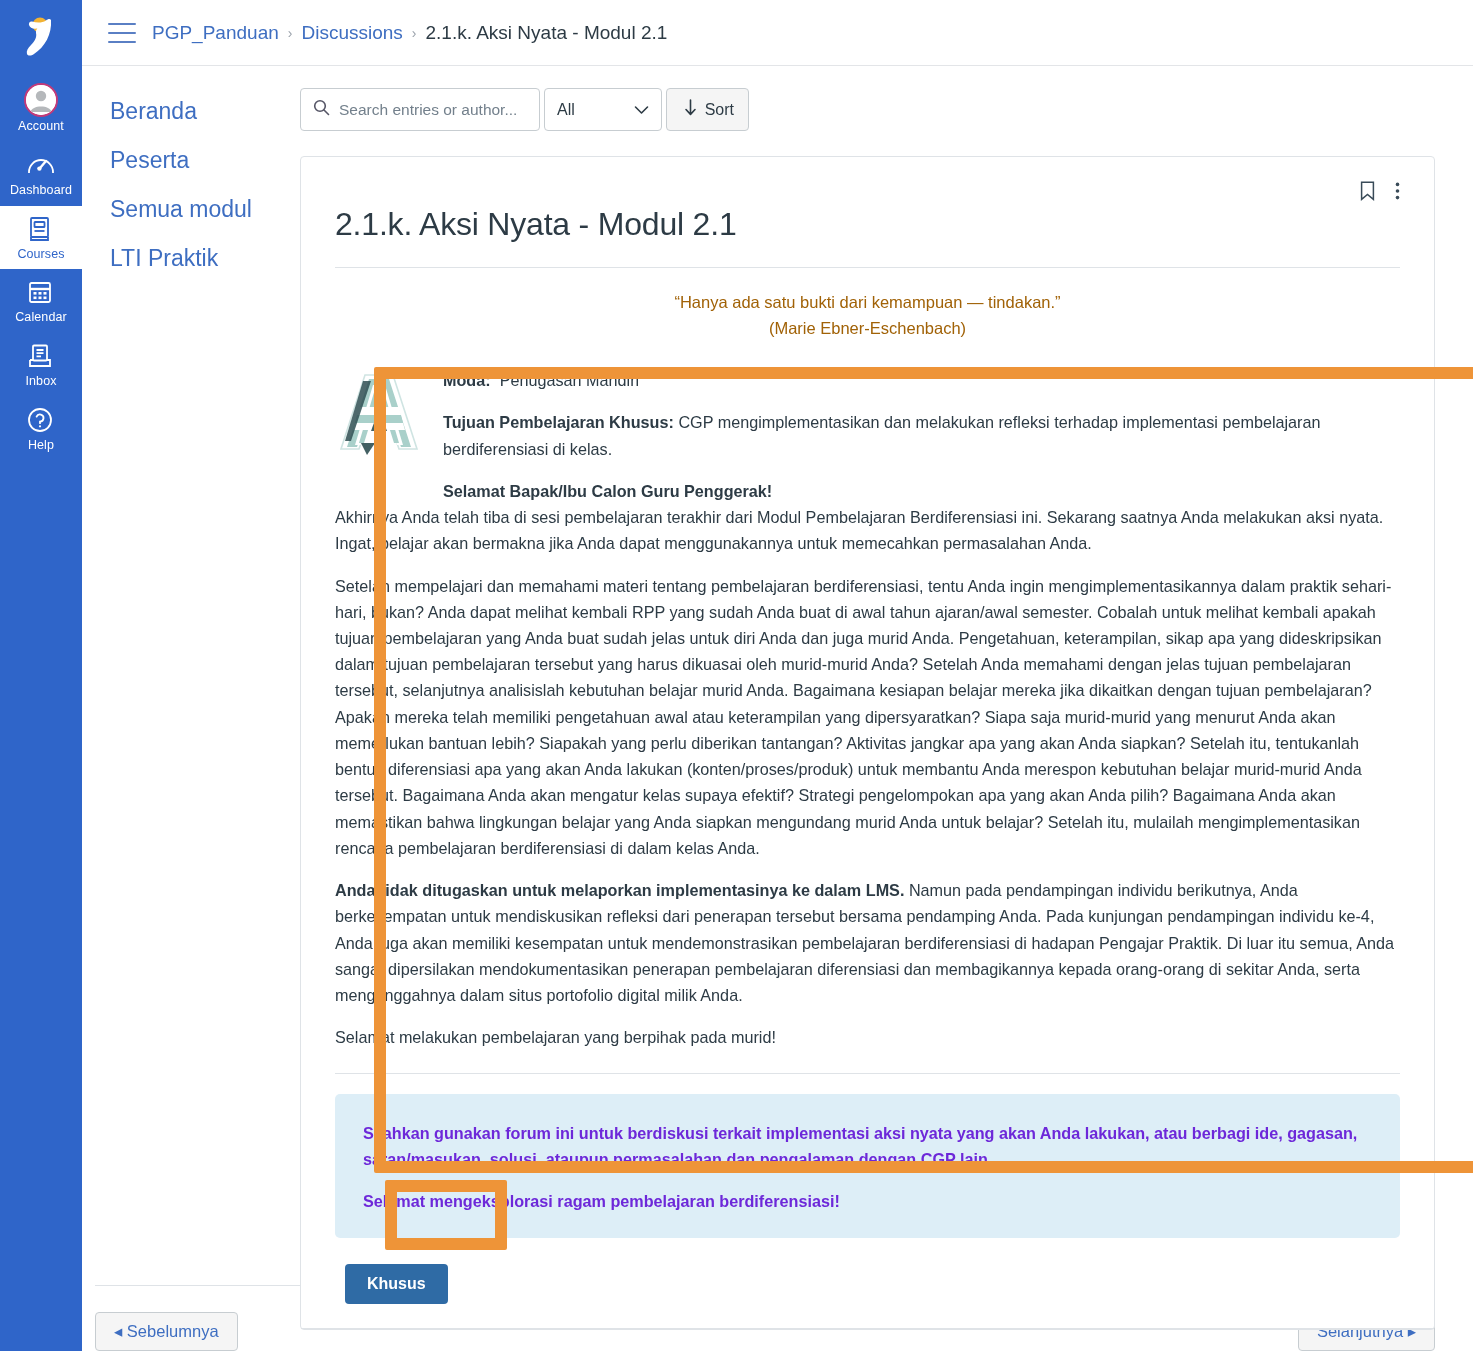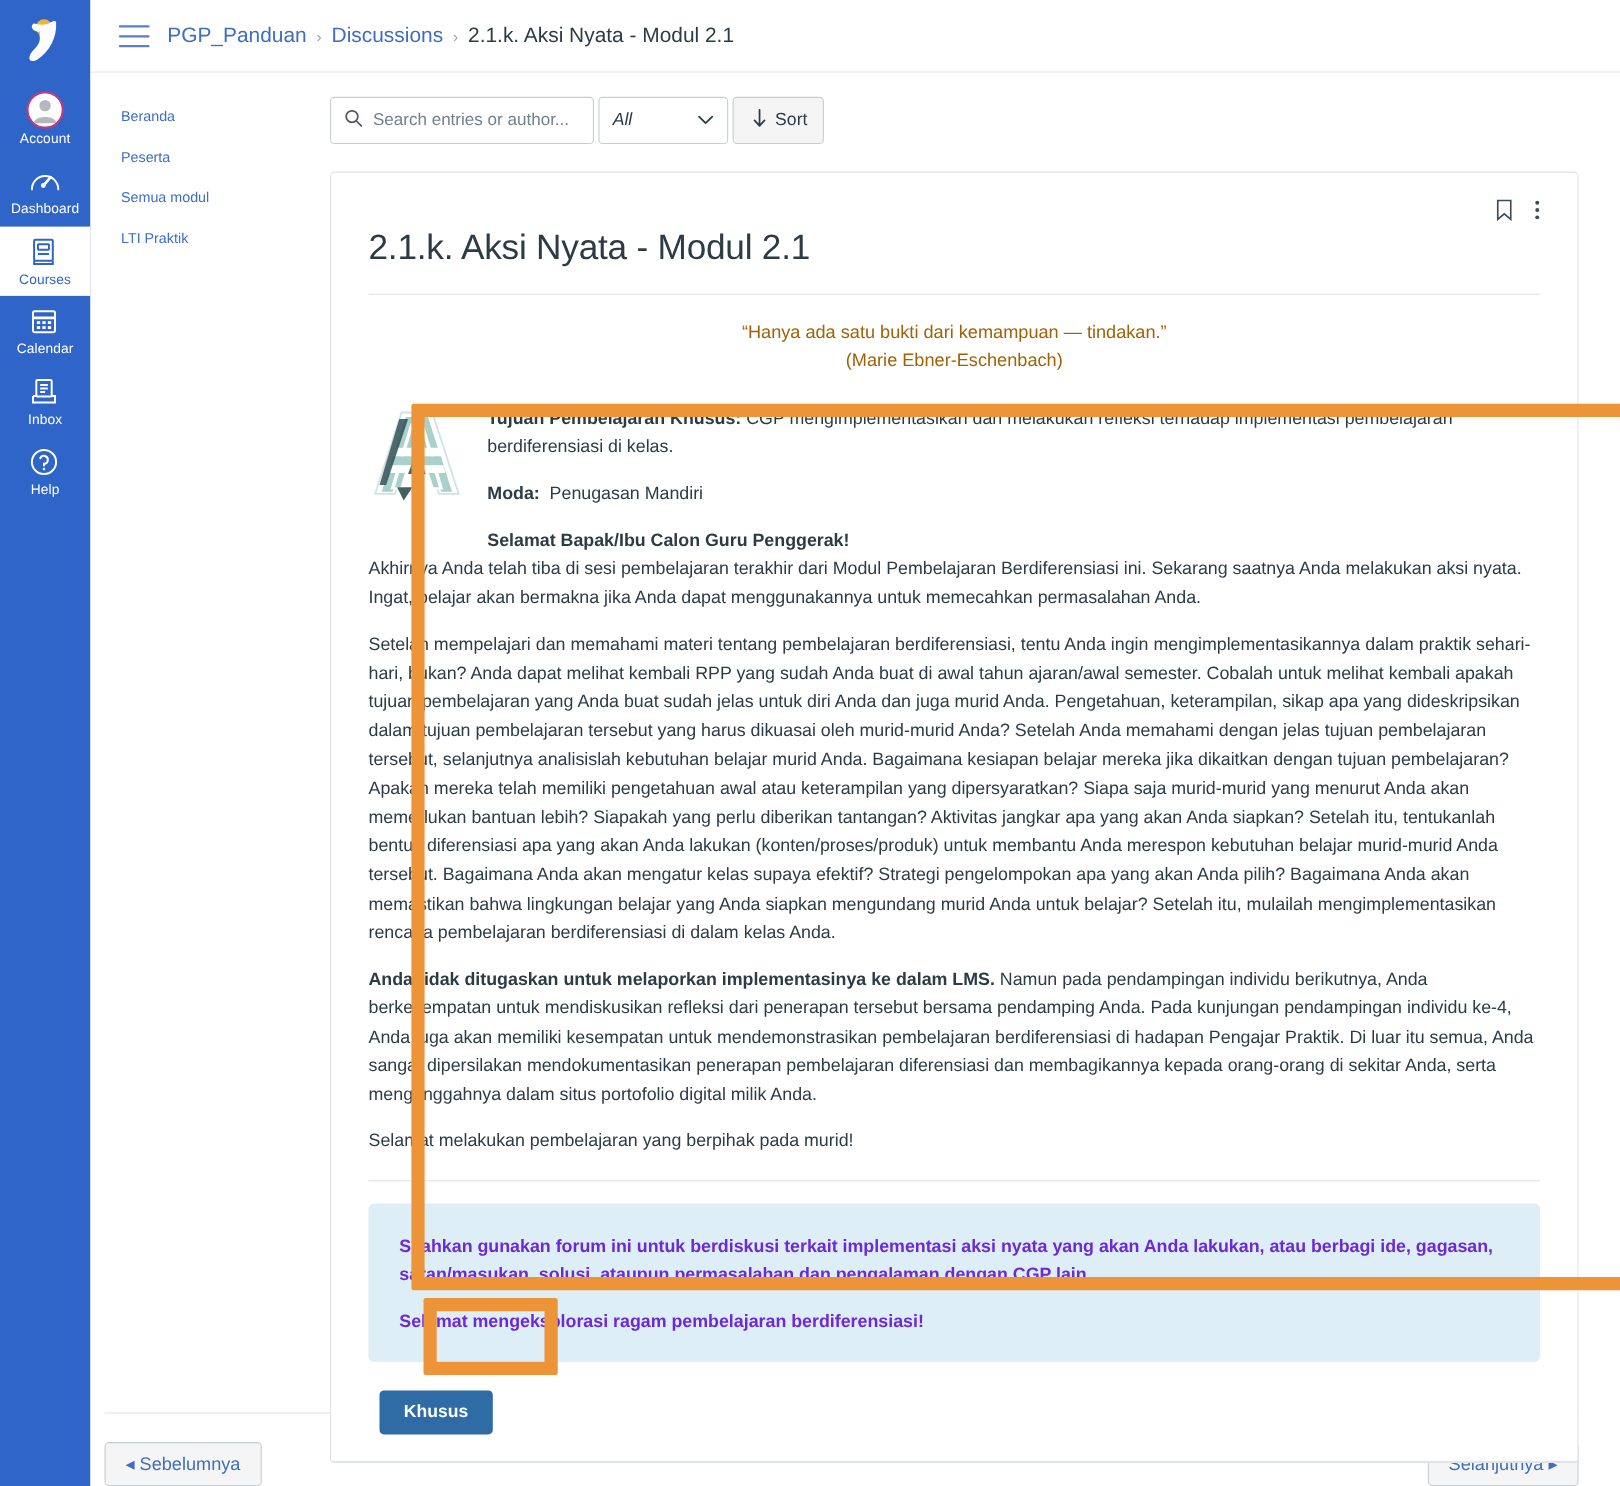--- a/index.html
+++ b/index.html
@@ -74,21 +74,21 @@
   .coursenav {
     width: 205px;
     min-width: 205px;
     padding: 26px 0 0 28px;
     display: flex;
     flex-direction: column;
     gap: 10px;
   }
   .coursenav a {
     color: #3e6ec1;
-    font-size: 13px;
+    font-size: 23px;
     text-decoration: none;
     padding: 6px 0;
     cursor: pointer;
   }
 
   
   .main { flex: 1; min-width: 0; padding: 22px 38px 0 13px; position: relative; }
 
   .toolbar { display: flex; align-items: center; gap: 4px; margin-bottom: 25px; }
   .searchbox {
@@ -99,21 +99,21 @@
   }
   .searchbox input {
     border: none; outline: none; font-size: 15.5px; color: #556;
     font-family: "Liberation Sans", sans-serif; width: 100%; background: transparent;
   }
   .searchbox input::placeholder { color: #73808c; }
   .selectbox {
     width: 118px; height: 43px;
     border: 1px solid #c7cdd1; border-radius: 4px;
     display: flex; align-items: center; justify-content: space-between;
-    padding: 0 12px; background: #fff; font-size: 16px; color: #2d3b45; cursor: pointer; font-style: italic;
+    padding: 0 12px; background: #fff; font-size: 16px; color: #2d3b45; cursor: pointer;
   }
   .sortbtn {
     height: 43px; min-width: 83px;
     border: 1px solid #c7cdd1; border-radius: 4px;
     background: #f5f5f5;
     display: flex; align-items: center; justify-content: flex-end; gap: 8px;
     font-size: 16px; color: #2d3b45; cursor: pointer; padding: 0 14px;
   }
 
   
@@ -387,26 +387,26 @@
                   <path d="M24 38 L64 38 L66 46 L22 46 Z" fill="#ffffff"></path>
                   <path d="M22 46 L66 46 L68 54 L20 54 Z" fill="#a9d0ca"></path>
                   <path d="M20 54 L68 54 L70 61 L18 61 Z" fill="#ffffff"></path>
                   <path d="M28 12 L36 12 L16 72 L10 72 Z" fill="#2f4f52" opacity=".85"></path>
                   <path d="M44 40 L52 62 L36 62 Z" fill="#2f4f52" opacity=".9"></path>
                   <path d="M26 74 L40 74 L32 86 Z" fill="#2f4f52" opacity=".9"></path>
                 </svg>
               </span>
               <div class="intro-text">
                 <p>
+                  <b>Moda:</b>
+                  &nbsp;<span>Penugasan Mandiri</span>
+                </p>
+                <p>
                   <b>Tujuan Pembelajaran Khusus:</b>
                   <span>CGP mengimplementasikan dan melakukan refleksi terhadap  implementasi pembelajaran berdiferensiasi di kelas.</span>
-                </p>
-                <p>
-                  <b>Moda:</b>
-                  &nbsp;<span>Penugasan Mandiri</span>
                 </p>
                 <p class="mt18">
                   <b>Selamat Bapak/Ibu Calon Guru Penggerak!</b>
                 </p>
               </div>
             </div>
 
             <p class="mt18">Akhirnya Anda telah tiba di sesi pembelajaran terakhir dari Modul Pembelajaran Berdiferensiasi ini. Sekarang saatnya Anda melakukan aksi nyata. Ingat, belajar akan bermakna jika Anda dapat menggunakannya untuk memecahkan permasalahan Anda.</p>
             <p>Setelah mempelajari dan memahami materi tentang pembelajaran berdiferensiasi, tentu Anda ingin mengimplementasikannya dalam praktik sehari-hari, bukan? Anda dapat melihat kembali RPP yang sudah Anda buat di awal tahun ajaran/awal semester.  Cobalah untuk melihat kembali apakah tujuan pembelajaran yang Anda buat sudah  jelas untuk diri Anda dan juga murid Anda. Pengetahuan, keterampilan, sikap apa yang dideskripsikan dalam tujuan pembelajaran tersebut yang harus dikuasai oleh murid-murid Anda? Setelah Anda memahami dengan jelas tujuan pembelajaran tersebut, selanjutnya analisislah kebutuhan belajar murid Anda. Bagaimana kesiapan belajar mereka jika dikaitkan dengan tujuan pembelajaran? Apakah mereka telah memiliki pengetahuan awal atau keterampilan yang dipersyaratkan? Siapa saja murid-murid yang menurut Anda akan memerlukan bantuan lebih? Siapakah yang perlu diberikan tantangan? Aktivitas jangkar apa yang akan Anda siapkan?  Setelah itu, tentukanlah bentuk diferensiasi apa yang akan Anda lakukan (konten/proses/produk) untuk membantu Anda merespon kebutuhan belajar murid-murid Anda tersebut. Bagaimana Anda akan mengatur kelas supaya efektif? Strategi pengelompokan apa yang akan Anda pilih? Bagaimana Anda akan memastikan bahwa lingkungan belajar yang Anda siapkan mengundang murid Anda untuk belajar? Setelah itu, mulailah mengimplementasikan rencana pembelajaran berdiferensiasi di dalam kelas Anda.</p>
 

